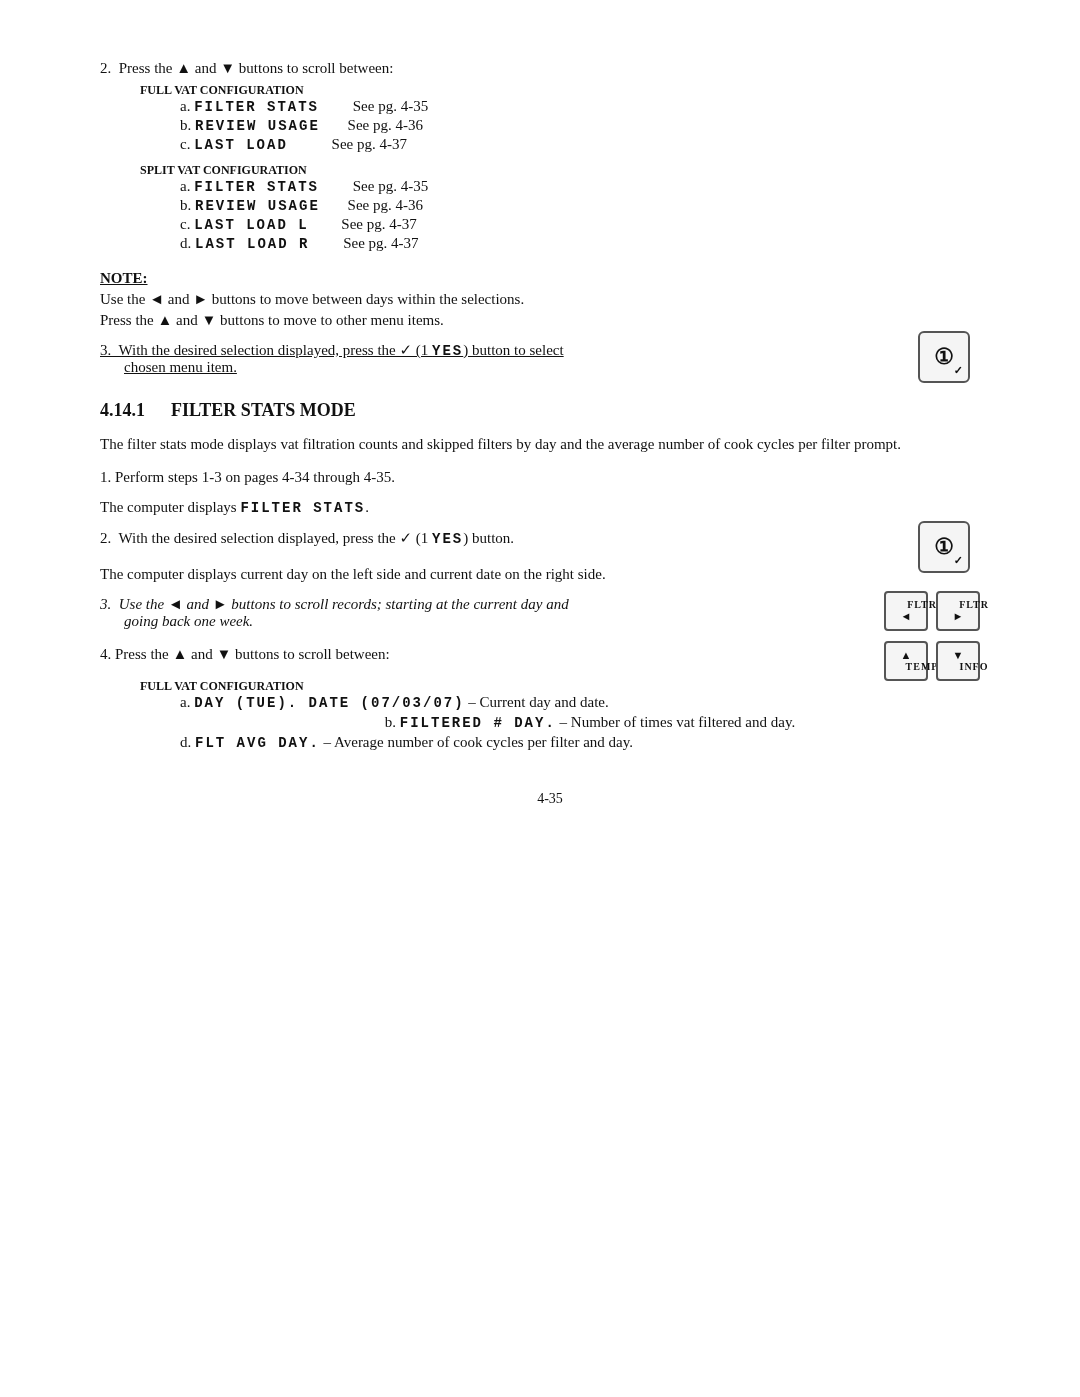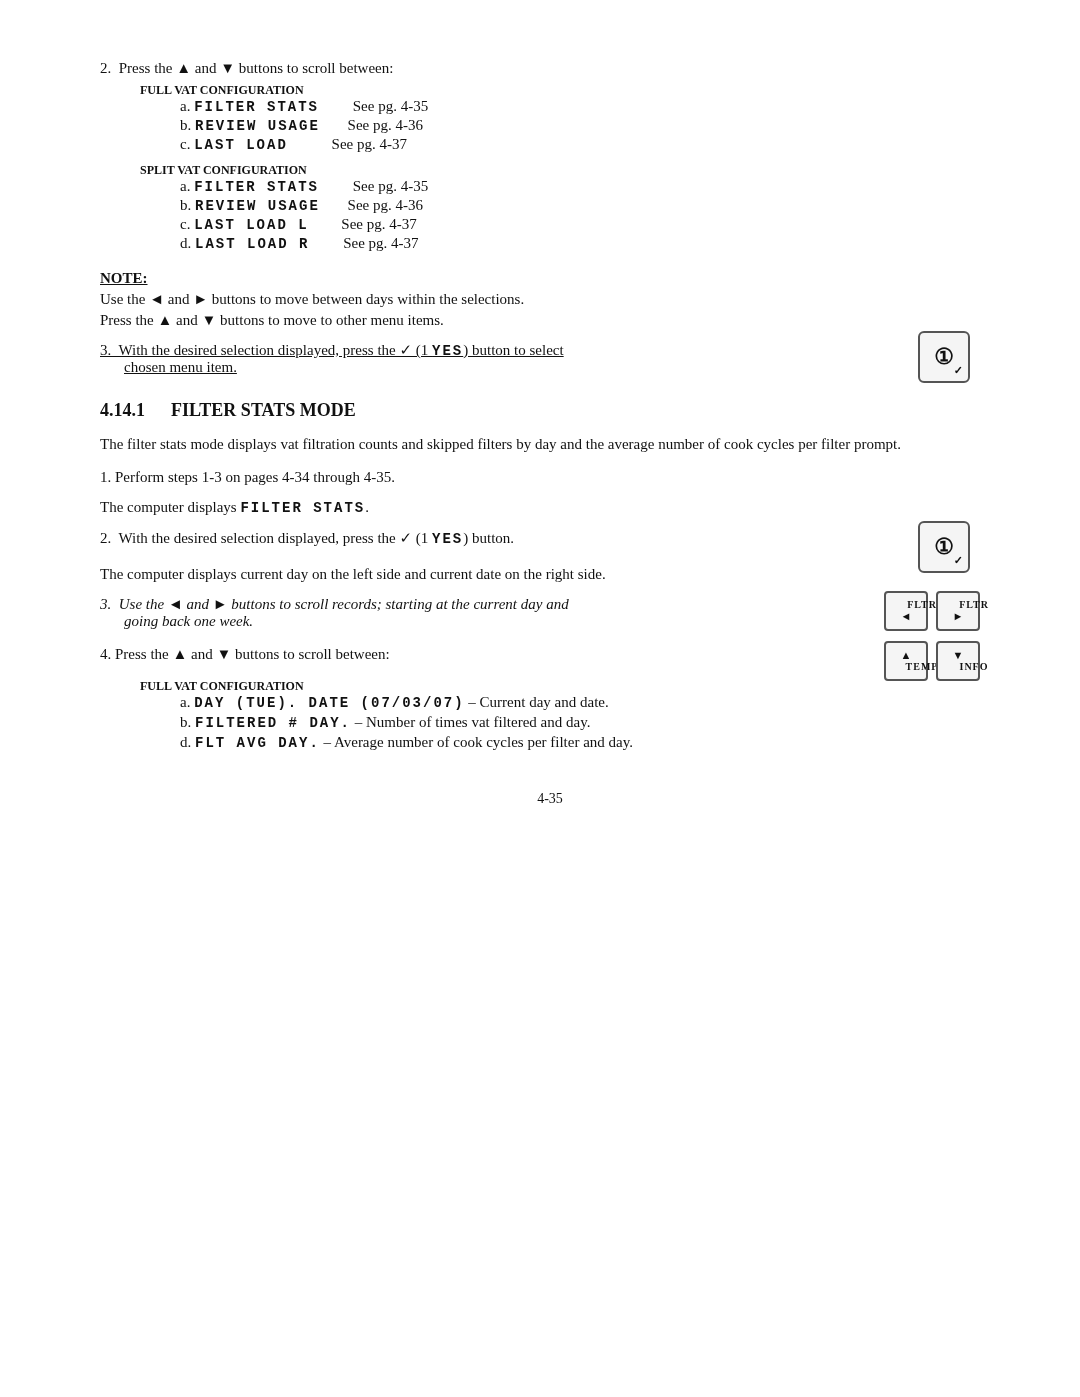--- a/index.html
+++ b/index.html
@@ -224,21 +224,21 @@
     </div>
   </div>
 </div>
 
 <div class="indent-block" style="margin-top: 10px;">
   <div class="bold-header">FULL VAT CONFIGURATION</div>
   <div style="margin-left: 20px;">
     <div class="list-item" style="margin-bottom: 3px;">
       <span>a. <span class="mono">DAY (TUE). DATE (07/03/07)</span><span> – Current day and date.</span></span>
     </div>
-    <div class="list-item" style="margin-bottom: 3px;">
+    <div class="list-item" style="margin-bottom: 3px; text-align: center;">
       <span>b. <span class="mono">FILTERED # DAY.</span><span>  – Number of times vat filtered and day.</span></span>
     </div>
     <div class="list-item" style="margin-bottom: 3px;">
       <span>d. <span class="mono">FLT AVG DAY.</span><span>  – Average number of cook cycles per filter and day.</span></span>
     </div>
   </div>
 </div>
 
 <div class="page-footer">
   <span>4-35</span>

